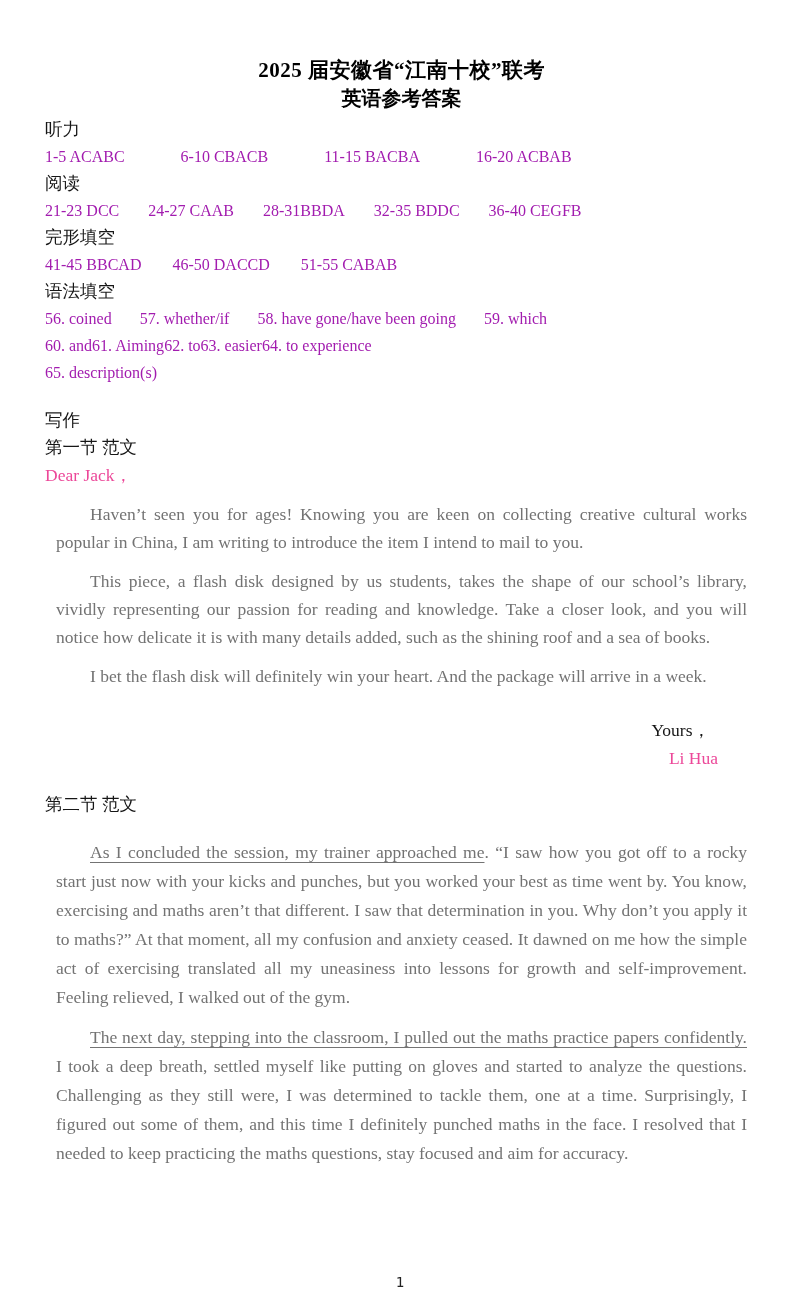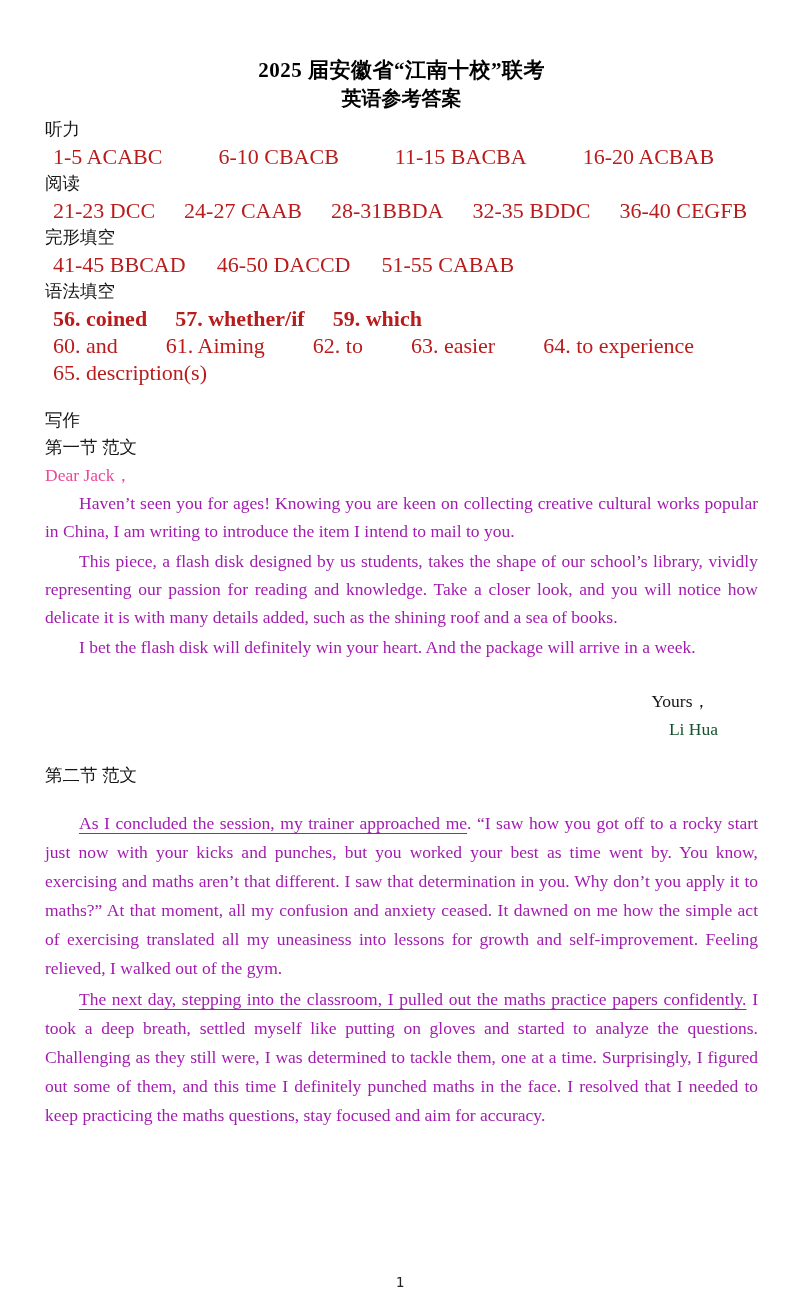--- a/index.html
+++ b/index.html
@@ -32,61 +32,60 @@
     margin-bottom: 4px;
   }
   .h {
     font-size: 17.5px;
     line-height: 27px;
     color: #161616;
   }
   .row {
     display: flex;
     flex-wrap: nowrap;
-    font-size: 22px;
+    font-size: 16px;
     line-height: 27px;
     white-space: nowrap;
-    color: #b91c1c;
-    margin-left: 8px;
+    color: #a21caf;
   }
   .row-listen { gap: 56px; }
   .row-read   { gap: 29px; }
   .row-cloze  { gap: 31px; }
-  .row-g1     { gap: 28px; font-weight: bold; }
-  .row-g2     { gap: 48px; }
+  .row-g1     { gap: 28px; }
+  .row-g2     { }
   .row-g3     { gap: 28px; }
   .writing-h { margin-top: 21px; }
   .para {
-    margin: 0;
+    margin: 11px;
     font-size: 17.5px;
     line-height: 28px;
     text-align: justify;
     text-indent: 34px;
-    color: #a21caf;
+    color: #737373;
   }
   .body2 .para { line-height: 29px; }
   .salutation {
     font-size: 17.5px;
     line-height: 28px;
     color: #ec4899;
   }
   .closing {
     margin-top: 26px;
     text-align: right;
     padding-right: 48px;
     font-size: 17.5px;
     line-height: 28px;
     color: #161616;
   }
   .signature {
     text-align: right;
     padding-right: 40px;
     font-size: 17.5px;
     line-height: 28px;
-    color: #14532d;
+    color: #ec4899;
   }
   .sec2-h { margin-top: 19px; margin-bottom: 20px; }
   .para + .para { margin-top: 2px; }
   .u {
     text-decoration: underline;
     text-underline-offset: 4px;
     text-decoration-thickness: 1.2px;
   }
   .pagenum {
     position: absolute;
@@ -129,20 +128,21 @@
     <div class="row row-cloze">
       <span>41-45 BBCAD</span>
       <span>46-50 DACCD</span>
       <span>51-55 CABAB</span>
     </div>
 
     <div class="h">语法填空</div>
     <div class="row row-g1">
       <span>56. coined</span>
       <span>57. whether/if</span>
+      <span>58. have gone/have been going</span>
       <span>59. which</span>
     </div>
     <div class="row row-g2">
       <span>60. and</span>
       <span>61. Aiming</span>
       <span>62. to</span>
       <span>63. easier</span>
       <span>64. to experience</span>
     </div>
     <div class="row row-g3">

